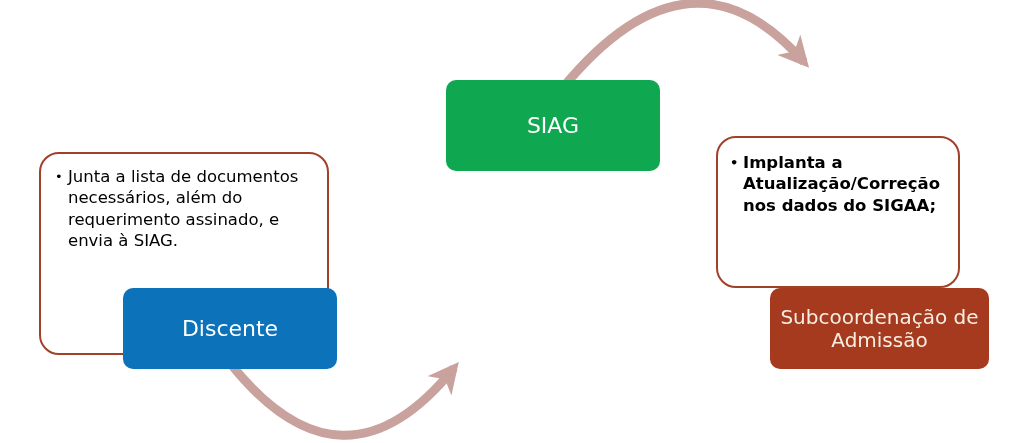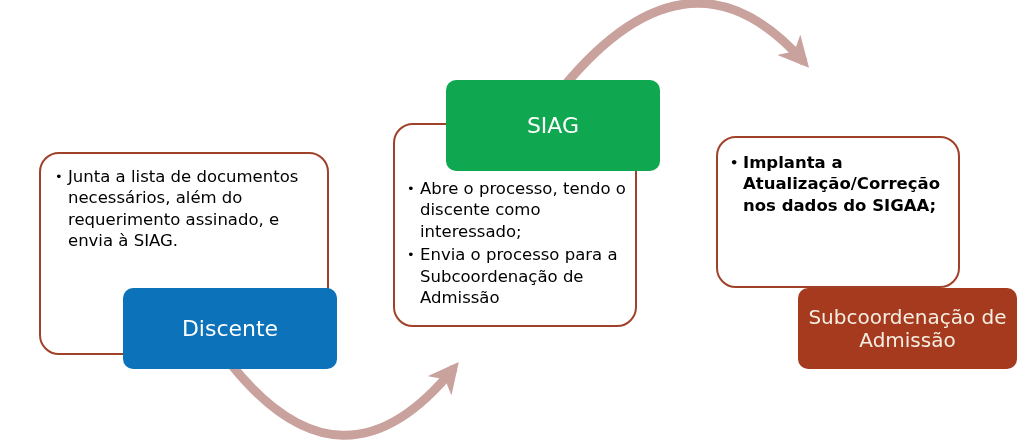--- a/index.html
+++ b/index.html
@@ -84,21 +84,20 @@
   }
   .chip-siag {
     left: 446px; top: 80px; width: 214px; height: 91px;
     background: var(--color-siag, #0fa750);
   }
   .chip-subcoordenacao {
     left: 770px; top: 288px; width: 219px; height: 81px;
     background: var(--color-subcoordenacao, #a53a1e);
     color: #f7eee2;
     font-size: 20px;
-    margin-left: 28px;
   }
 </style>
 </head>
 <body>
 
 <div class="canvas">
 
   <svg class="arrows-layer" viewBox="0 0 1035 443" xmlns="http://www.w3.org/2000/svg">
     <defs>
       <marker id="arrowhead" viewBox="0 0 10 10" refX="7.5" refY="5" markerWidth="3.4" markerHeight="3.4" orient="auto" markerUnits="strokeWidth">
@@ -108,26 +107,20 @@
     <path class="arc" d="M 553 100 Q 686 -72 804 62" marker-end="url(#arrowhead)"></path>
     <path class="arc" d="M 230 363 Q 343 505 454 368" marker-end="url(#arrowhead)"></path>
   </svg>
 
   <div class="note note-1">
     <ul>
       <li>Junta a lista de documentos necessários, além do requerimento assinado, e envia à SIAG.</li>
     </ul>
   </div>
 
-  <div class="note note-2">
-    <ul>
-      <li>Abre o processo, tendo o discente como interessado;</li>
-      <li>Envia o processo para a Subcoordenação de Admissão</li>
-    </ul>
-  </div>
 
   <div class="note note-3">
     <ul>
       <li>Implanta a Atualização/Correção nos dados do SIGAA;</li>
     </ul>
   </div>
 
   <div class="chip chip-discente">Discente</div>
 
   <div class="chip chip-siag">SIAG</div>

